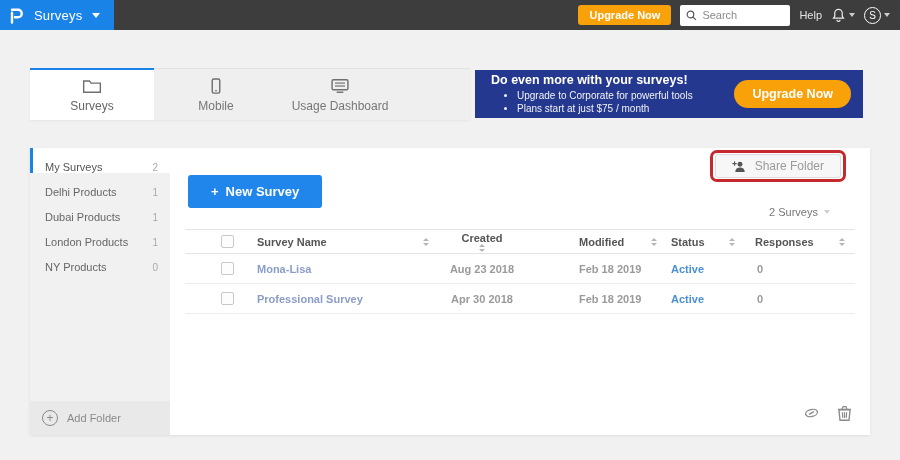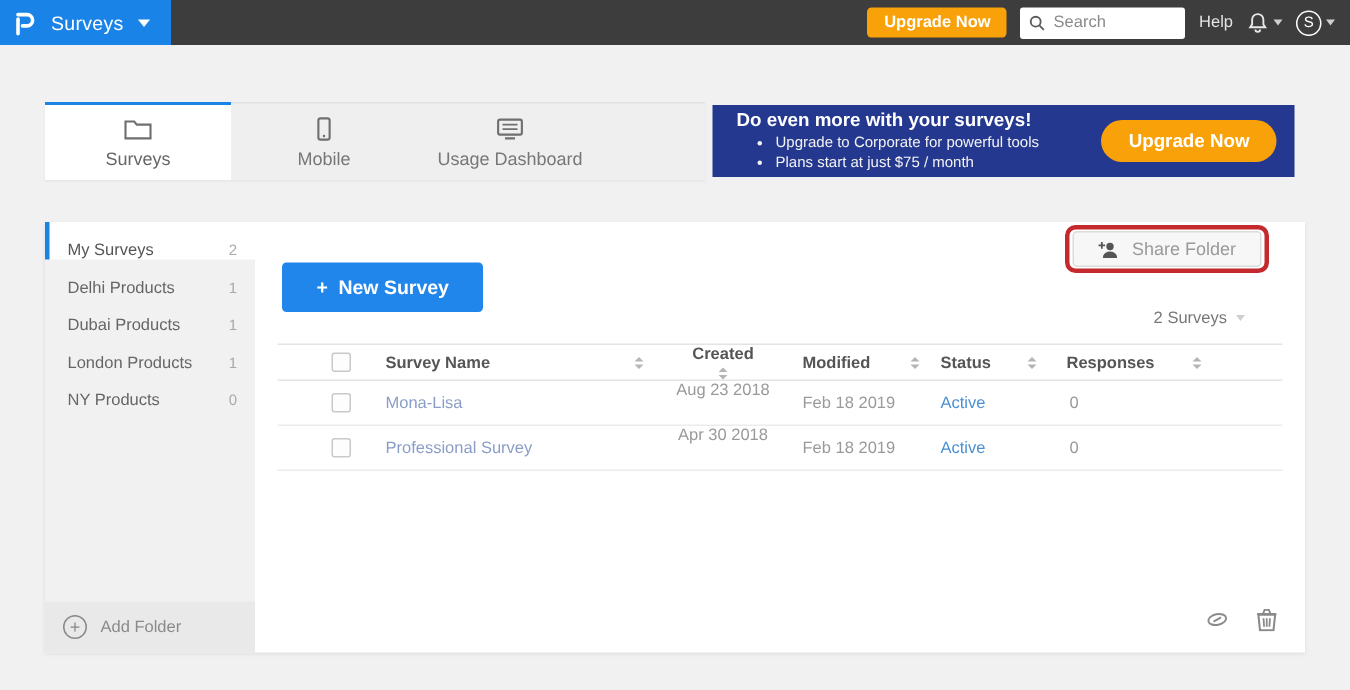--- a/index.html
+++ b/index.html
@@ -122,29 +122,29 @@
     font-family:"Liberation Sans", sans-serif;
   }
 
   .count-dropdown {
     position:absolute; top:58px; right:40px;
     color:#777; font-size:11px; display:flex; align-items:center; gap:6px; cursor:pointer;
   }
 
   
   .table { position:absolute; top:81px; left:15px; right:15px; }
-  .trow { display:flex; border-bottom:1px solid #ececec;padding-left:36px; }
+  .trow { display:flex; align-items:center; border-bottom:1px solid #ececec;padding-left:36px; }
   .thead { border-top:1px solid #e4e4e4; border-bottom:1px solid #e4e4e4; height:25px; }
   .thead .cell { font-size:11px; font-weight:bold; color:#555; }
-  .tr { height:30px; font-size:11px; color:#9a9a9a; }
+  .tr { height:30px; font-size:11px; color:#9a9a9a;font-weight:bold; }
   .cell { display:flex; align-items:center; }
   .c-check { width:36px; }
   .c-name  { width:186px; justify-content:space-between; padding-right:14px; }
   .c-created { width:92px; justify-content:space-between; padding-right:14px;flex-direction:column; }
-  .c-modified { width:92px; justify-content:space-between; padding-right:14px; }
+  .c-modified { width:92px; justify-content:space-between; padding-right:14px;margin-left:44px; }
   .c-status { width:74px; justify-content:space-between; padding-right:10px; }
   .c-resp { width:100px; justify-content:space-between; padding-left:10px; }
   .checkbox {
     width:13px; height:13px; border:1px solid #c9c9c9; border-radius:2px;
     background:#fdfdfd; cursor:pointer;
   }
   .link-name { color:#8b9dc7; cursor:pointer; text-decoration:none; }
   .status-active { color:#4a90d2; cursor:pointer; }
   .resp-val { color:#9a9a9a; padding-left:2px; }
 

